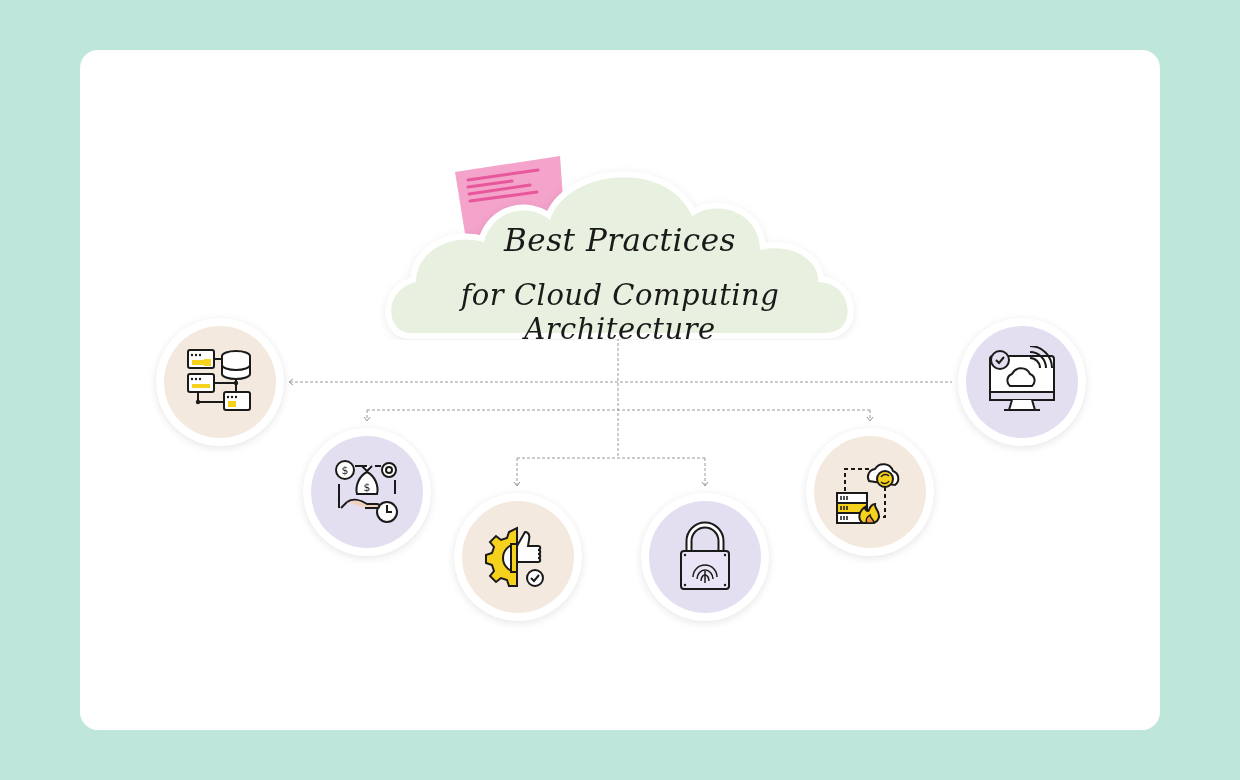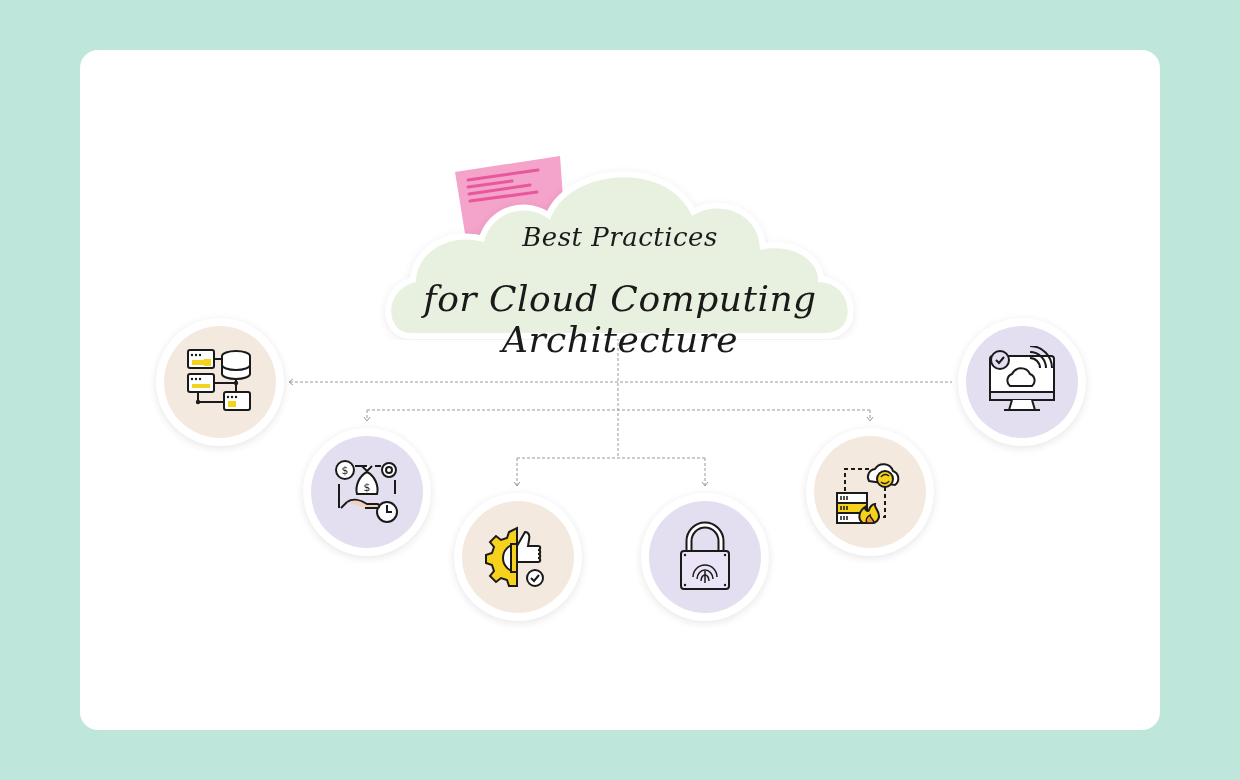--- a/index.html
+++ b/index.html
@@ -9,22 +9,22 @@
     position: absolute; left: 80px; top: 50px; width: 1080px; height: 680px;
     background: #ffffff; border-radius: 18px;
   }
   .stage { position: absolute; left: 0; top: 0; width: 1240px; height: 780px; }
   .title-wrap { position: absolute; left: 380px; top: 150px; width: 480px; height: 190px; }
   .title-text {
     position: absolute; left: 0; width: 100%; text-align: center;
     font-family: "DejaVu Serif", serif; color: #1a1a1a; letter-spacing: 0.5px;
     font-style: italic; font-weight: normal;
   }
-  .t1 { top: 72px; font-size: 26px; }
-  .t2 { top: 128px; font-size: 36px; }
+  .t1 { top: 72px; font-size: 31px; }
+  .t2 { top: 128px; font-size: 29px; }
   .node {
     position: absolute; width: 128px; height: 128px; border-radius: 50%;
     background: #ffffff;
     box-shadow: 0 2px 8px rgba(0,0,0,0.10);
     display: flex; align-items: center; justify-content: center;
   }
   .node .inner {
     width: 112px; height: 112px; border-radius: 50%;
     display: flex; align-items: center; justify-content: center;
   }

